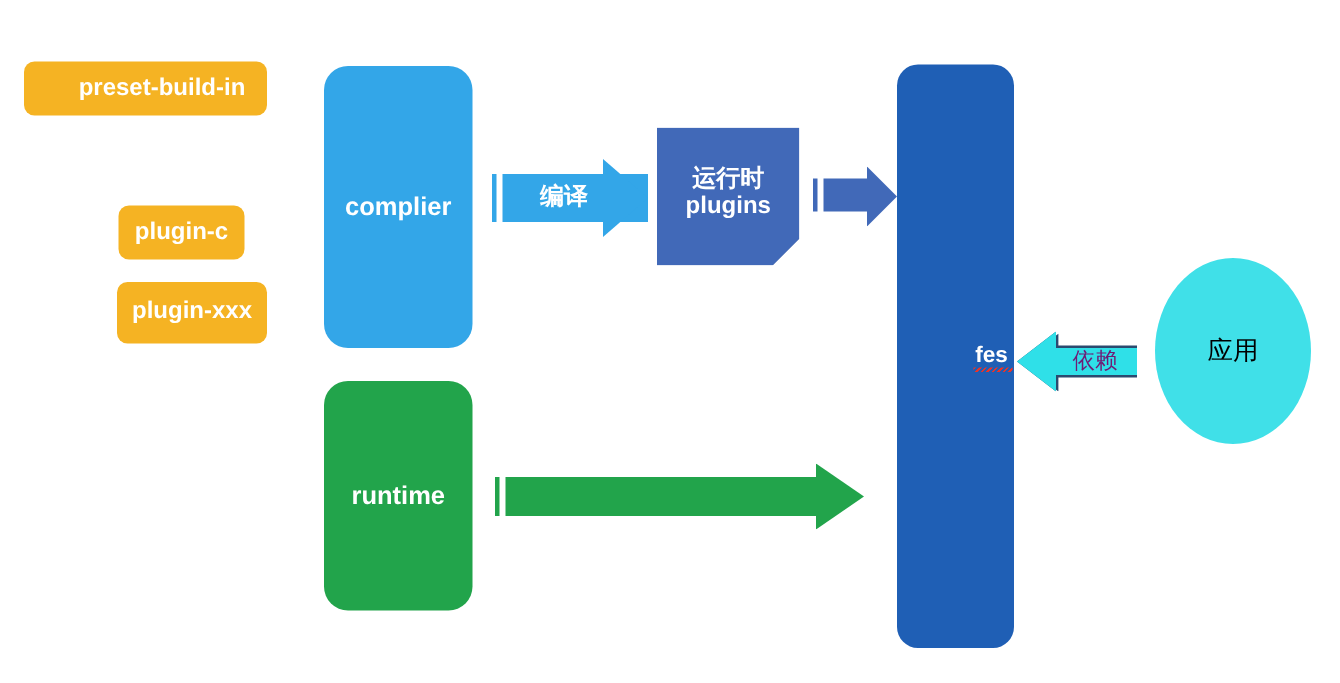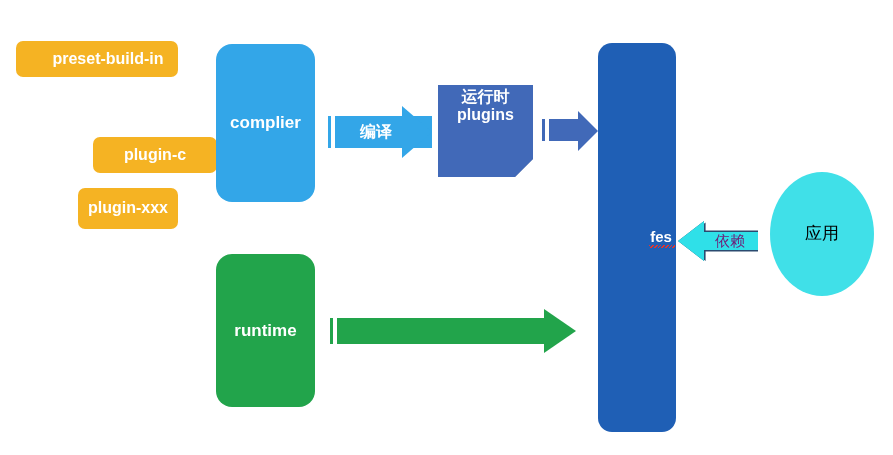--- a/index.html
+++ b/index.html
@@ -31,27 +31,27 @@
   .chip {
     background: #f5b323;
     border-radius: 7px;
     color: #ffffff;
     font-size: 16px;
     font-weight: 600;
     padding: 0 6px;
   }
   #chip-preset { left: 16px;  top: 41px;  width: 162px; height: 36px; padding-left: 28px; }
   #chip-b      { left: 78px;  top: 86px;  width: 100px; height: 36px; }
-  #chip-c      { left: 93px;  top: 137px; width: 124px; height: 36px; }
+  #chip-c      { left: 79px;  top: 137px; width: 84px; height: 36px; }
   #chip-xxx    { left: 78px;  top: 188px; width: 100px; height: 41px;
                  line-height: 1.02; }
 
   
   #box-complier {
-    left: 216px; top: 44px; width: 99px; height: 158px;
+    left: 216px; top: 44px; width: 99px; height: 188px;
     background: #33a6e8;
     border-radius: 16px;
     color: #ffffff;
     font-size: 17px;
     font-weight: 600;
   }
 
   
   #box-runtime {
     left: 216px; top: 254px; width: 99px; height: 153px;
@@ -64,21 +64,21 @@
 
   
   #box-rt-plugins {
     left: 438px; top: 85px; width: 95px; height: 92px;
     background: #4169b8;
     color: #ffffff;
     font-size: 16px;
     font-weight: 600;
     clip-path: polygon(0 0, 100% 0, 100% calc(100% - 18px), calc(100% - 18px) 100%, 0 100%);
     align-items: flex-start;
-    padding-top: 3px;
+    padding-top: 26px;
   }
   #box-rt-plugins .fold {
     position: absolute;
     right: 0; bottom: 0;
     width: 18px; height: 18px;
     background: #2f4e8c;
     clip-path: polygon(0 100%, 100% 0, 100% 100%);
   }
 
   

